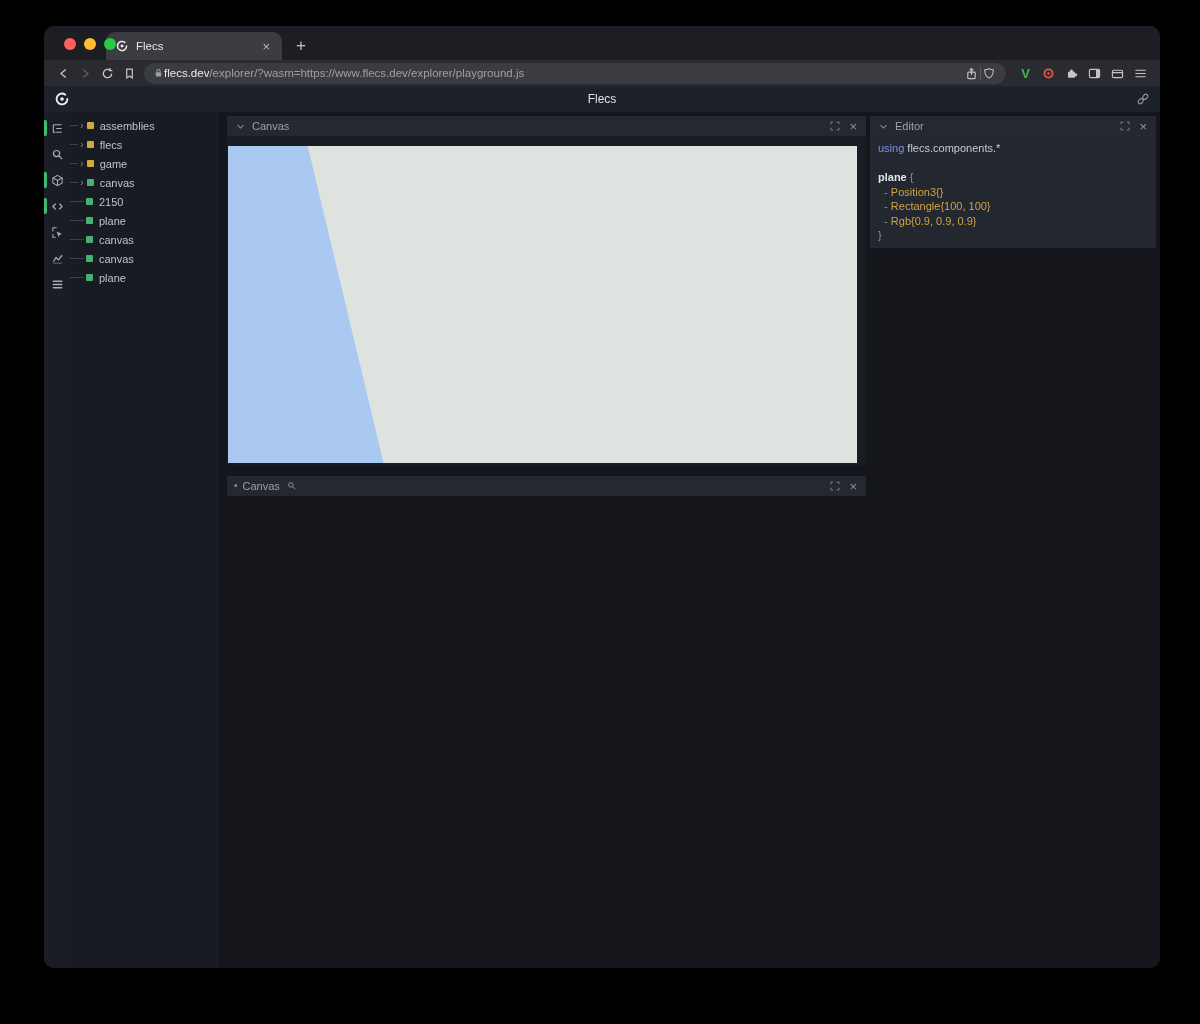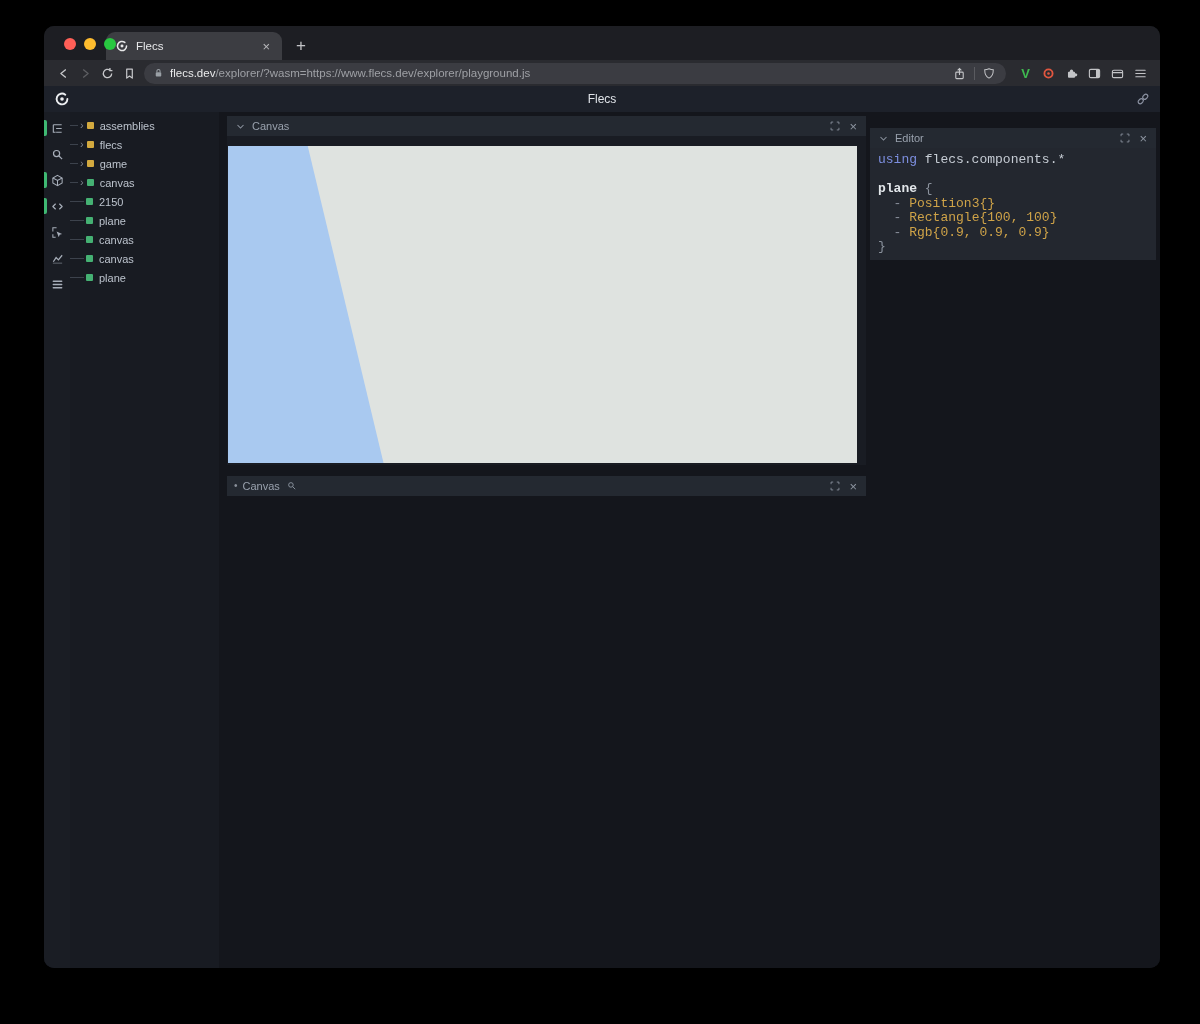--- a/index.html
+++ b/index.html
@@ -24,21 +24,21 @@
   .tab-title{flex:1;white-space:nowrap;overflow:hidden}
   .tab-close{color:#b8b9bc;font-size:13px;line-height:1;padding:1px 3px;border-radius:3px}
   .newtab{width:26px;height:26px;margin-left:6px;margin-bottom:1px;color:#c3c4c7;font-size:17px;
     display:flex;align-items:center;justify-content:center;border-radius:6px}
 
   .toolbar{height:26px;background:#2a2b30;display:flex;align-items:center;padding:0 8px;flex:none}
   .navbtn{width:22px;height:22px;display:flex;align-items:center;justify-content:center;
     color:#c7c8cb;border-radius:4px;flex:none}
   .navbtn.disabled{color:#5d5e62}
   .urlbar{flex:1;height:21px;background:#3b3c42;border-radius:11px;display:flex;align-items:center;
-    padding:0 9px;margin:0 8px 0 4px;gap:6px;min-width:0}
+    padding:0 9px;margin:0 8px 0 4px;min-width:0}
   .urltext{flex:1;font-size:11.5px;color:#9ea0a5;white-space:nowrap;overflow:hidden}
   .urlhost{color:#e9eaeb}
   .bardivider{width:1px;height:13px;background:#5a5b60}
   .extbtn{width:23px;height:22px;display:flex;align-items:center;justify-content:center;
     color:#c3c4c7;border-radius:4px;flex:none}
   .vlogo{color:var(--brave-v);font-weight:bold;font-size:13px}
 
   
   .app{flex:1;display:flex;flex-direction:column;min-height:0;background:#14161c}
   .app-header{height:26px;background:#1d212a;display:flex;align-items:center;
@@ -55,37 +55,37 @@
   .treepanel{width:149px;background:#181b22;padding-top:4px;font-size:11px;color:#bcc3cd;flex:none}
   .tree-row{height:19px;display:flex;align-items:center}
   .guide{width:8px;height:1px;background:#3c424c;margin-right:2px;flex:none}
   .guide.long{width:14px}
   .tchev{color:#7d838e;font-size:11px;line-height:1;margin-right:3px}
   .sq{width:7px;height:7px;border-radius:1px;margin-right:6px;flex:none}
   .tlabel{white-space:nowrap}
 
   .main{flex:1;display:flex;min-width:0}
   .leftcol{width:647px;padding:4px 0 0 8px;display:flex;flex-direction:column;flex:none}
-  .rightcol{flex:1;padding:16px 4px 0 4px;min-width:0}
+  .rightcol{flex:1;padding:4px 4px 0 4px;min-width:0}
 
   .panel-header{height:20px;background:#242931;display:flex;align-items:center;
     padding:0 7px;color:#99a1ad;font-size:11px;gap:5px;flex:none}
   .ph-title{white-space:nowrap}
   .ph-spacer{flex:1}
   .ph-btn{color:#8d95a1;display:flex;align-items:center;justify-content:center;padding:0 2px}
   .ph-close{font-size:13px;line-height:1}
   .ph-dot{color:#8a909a;font-size:10px;line-height:1}
 
   .canvas-body{background:#191c23;padding:10px 9px 2px 1px}
   .canvas-render{width:100%;height:317px;display:block}
 
   .search-panel{margin-top:11px}
 
-  .code-block{background:#23272f;padding:5px 8px;font-family:Liberation Mono, monospace;
-    font-size:13px;line-height:14.5px;color:#c6ccd4}
+  .code-block{background:#23272f;padding:5px 8px;font-family:Liberation Sans, sans-serif;
+    font-size:11px;line-height:14.5px;color:#c6ccd4}
   .code-line{white-space:pre}
   .tok-kw{color:var(--syntax-keyword)}
   .tok-val{color:var(--syntax-value)}
   .tok-plain{color:#c6ccd4}
   .tok-dim{color:#8a919c}
   .tok-ident{color:#e2e6ea;font-weight:bold}
 </style>
 </head>
 <body>
 

